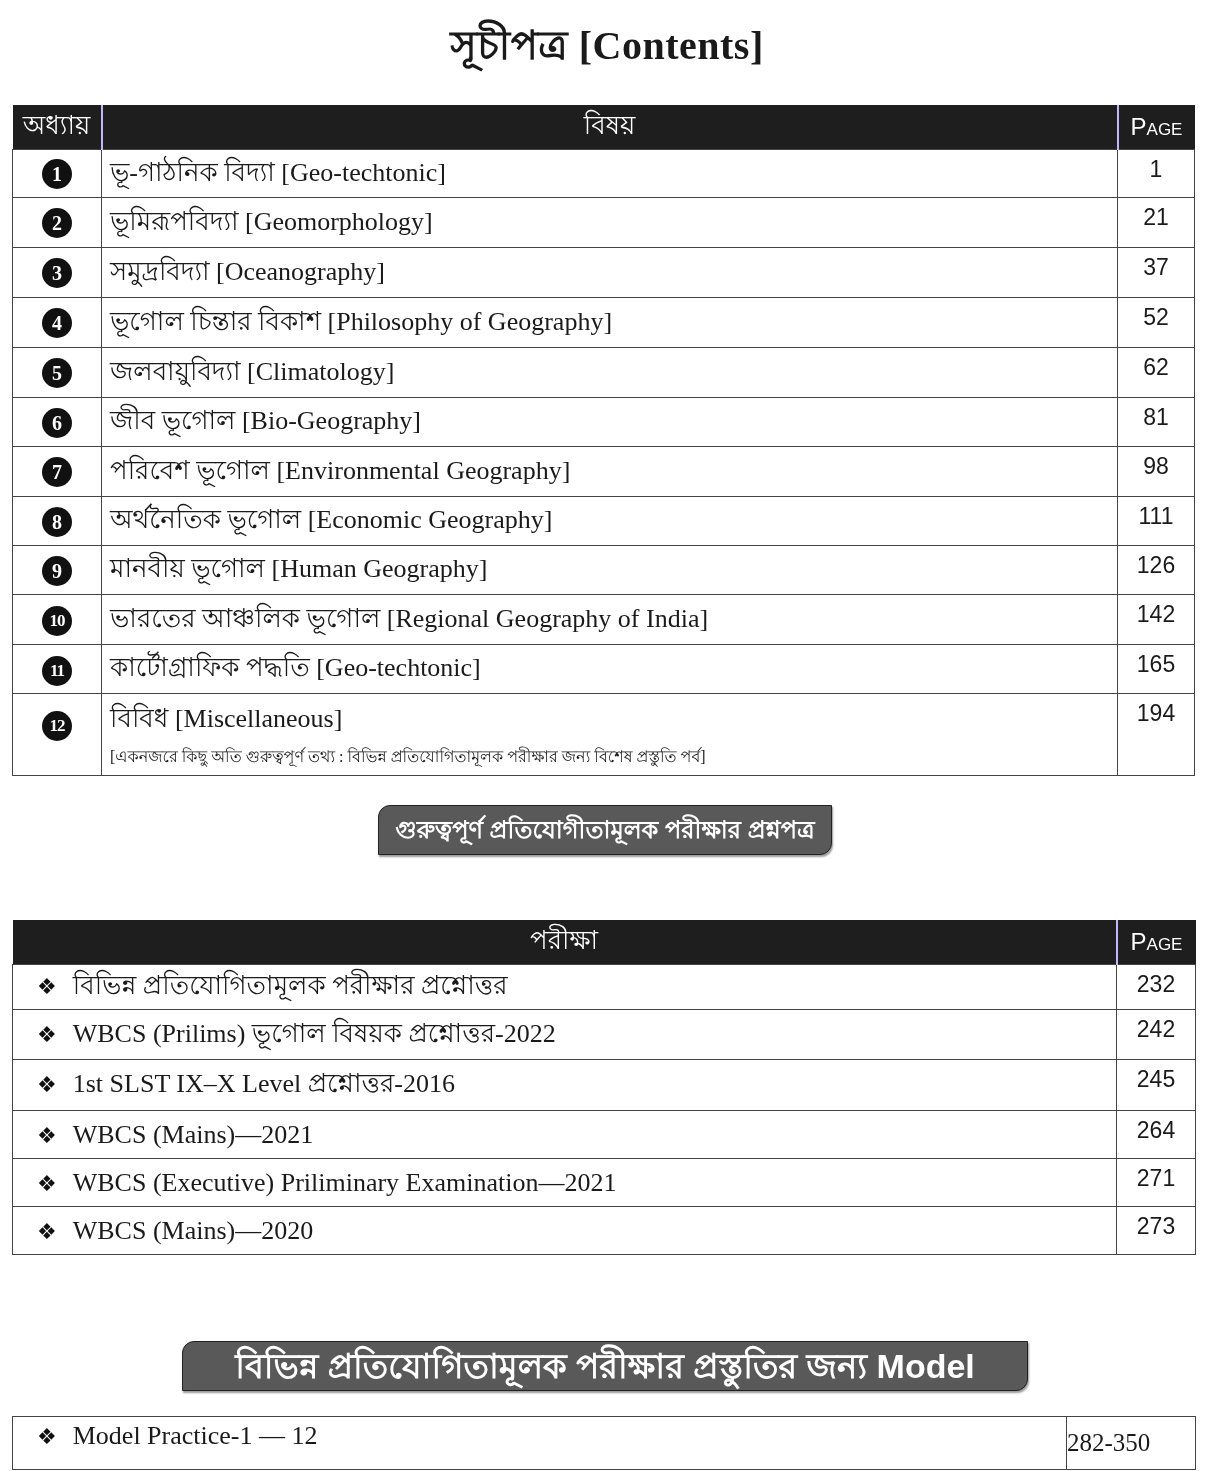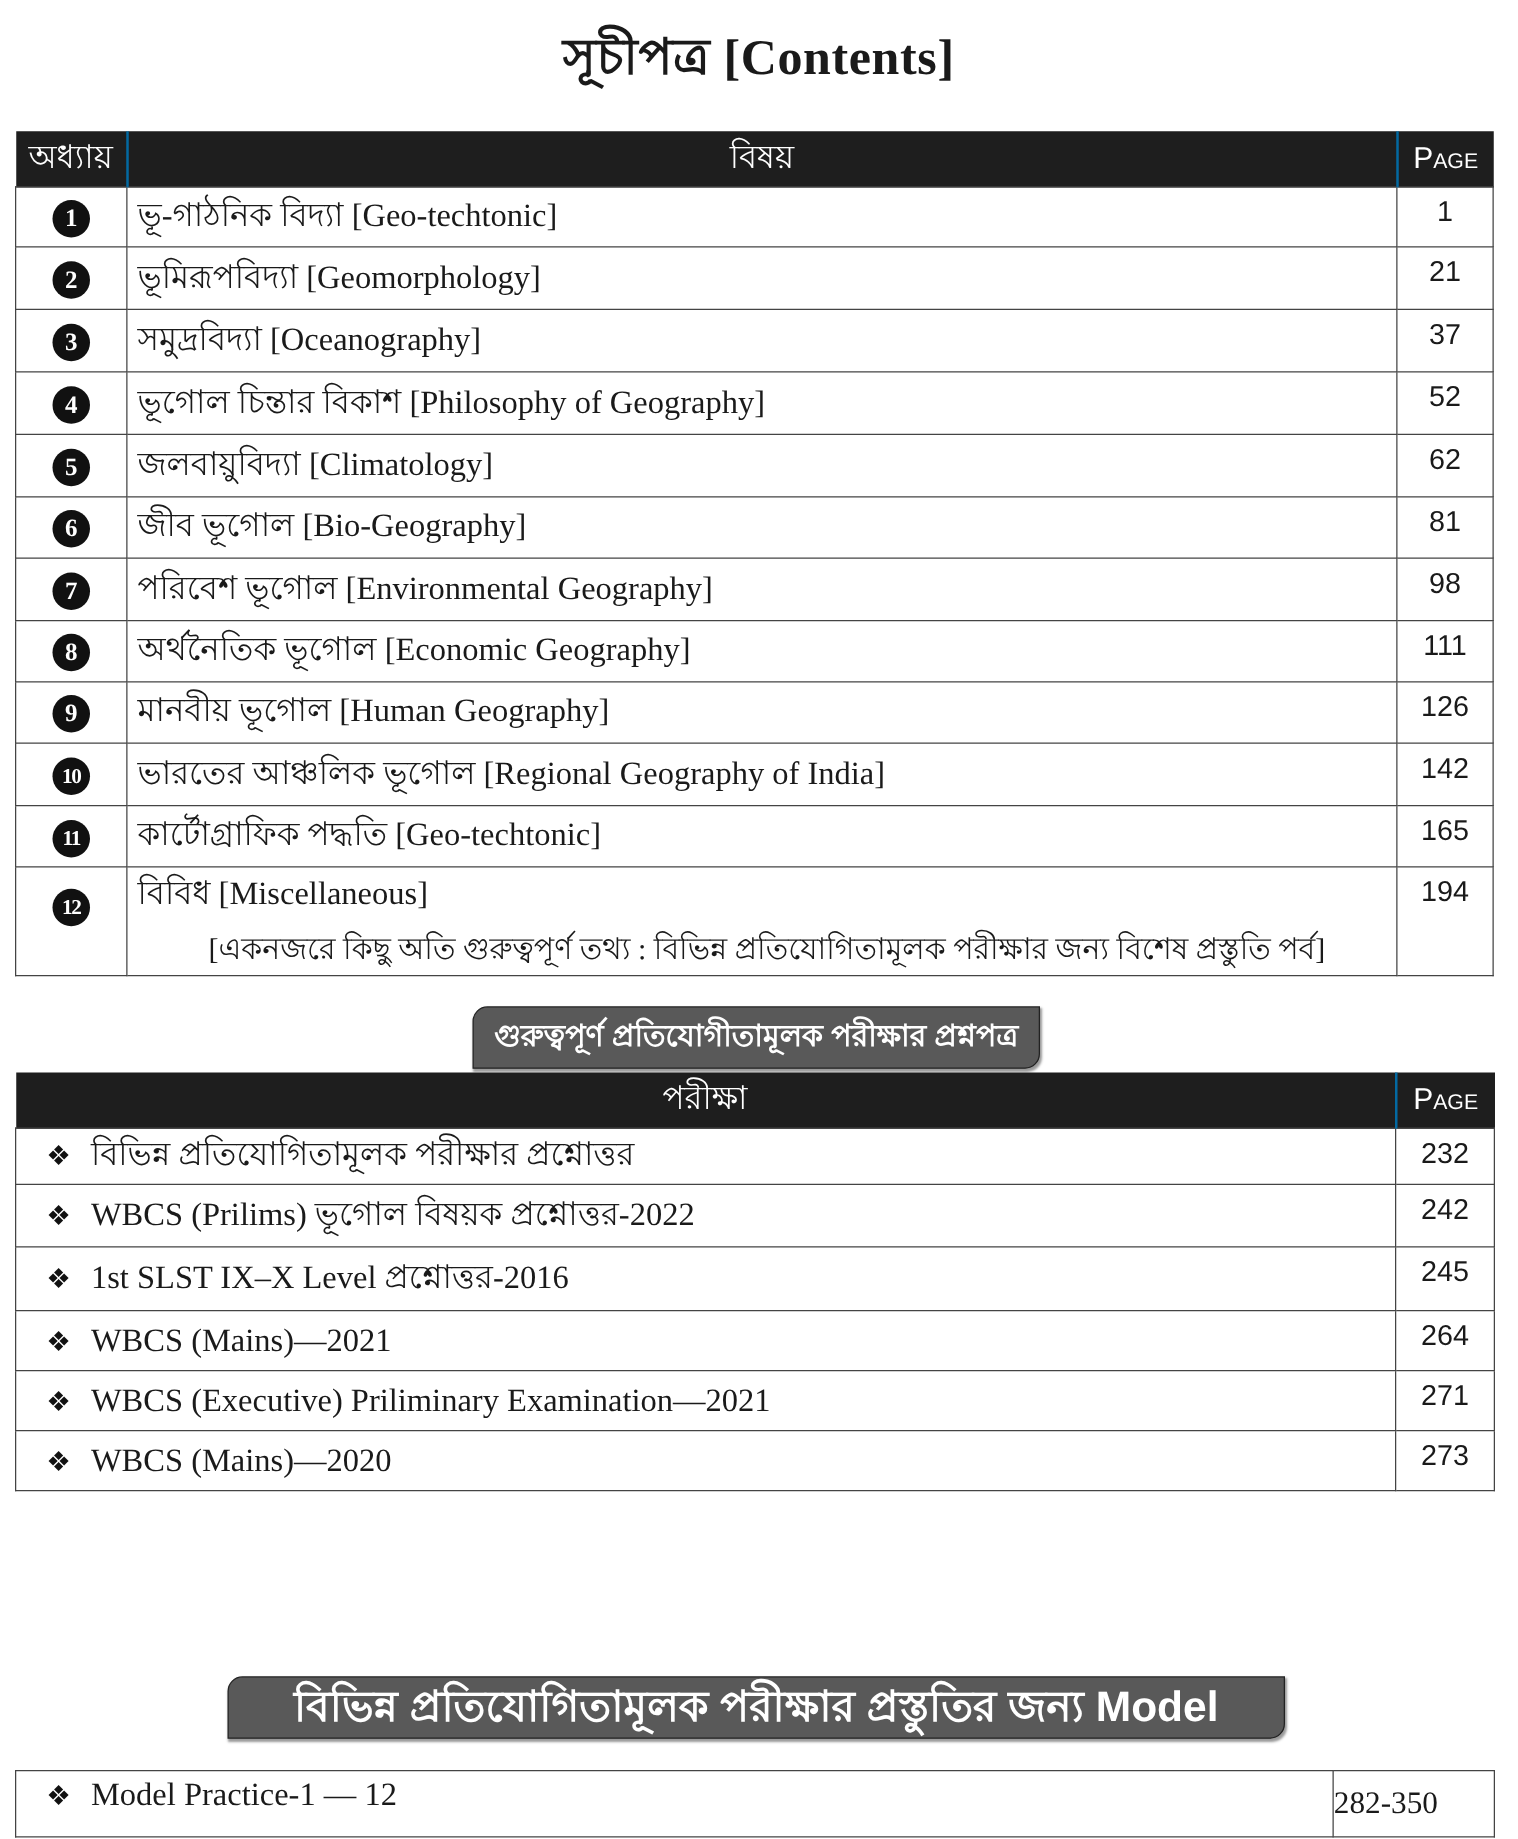--- a/index.html
+++ b/index.html
@@ -8,48 +8,48 @@
     font-family: "Liberation Serif", "DejaVu Serif", serif; color: #1a1a1a;
   }
   .title {
     position: absolute; left: 0; top: 14px; width: 1214px; text-align: center;
     font-size: 40px; font-weight: bold; letter-spacing: 0.5px;
   }
   table { border-collapse: collapse; position: absolute; }
   .toc { left: 12px; top: 105px; width: 1183px; border-radius: 16px; }
   .toc th, .exam th {
     background: #1e1e1e; color: #ffffff; font-weight: normal; height: 43px;
-    font-size: 26px; border-left: 2px solid #0369a1; padding: 0;
+    font-size: 26px; border-left: 2px solid #c4b5fd; padding: 0;
   }
   .toc th:first-child, .exam th:first-child { border-left: none; }
   .hdr-page { font-family: "Liberation Sans", sans-serif; font-weight: bold;
     font-variant: small-caps; font-size: 24px !important; }
   .toc td, .exam td, .mp td {
     border: 1.5px solid #444; font-size: 26px; vertical-align: middle; padding: 0;
   }
   .toc td.num { width: 88px; text-align: center; }
   .toc td.page, .exam td.page { width: 76px; text-align: center; vertical-align: top;
     font-family: "Liberation Sans", sans-serif; font-size: 23px; padding-top: 6px; }
   .toc td.subj { padding-left: 8px; }
   .badge {
     display: inline-block; width: 30px; height: 30px; border-radius: 50%;
     background: #111; color: #fff; font-weight: bold; font-size: 20px;
     line-height: 30px; text-align: center; font-family: "Liberation Serif", serif;
   }
   .badge.two { font-size: 17px; letter-spacing: -1px; }
-  .sub-note { font-size: 24px; display: block; margin-top: 2px; text-align: center; }
+  .sub-note { font-size: 16px; display: block; margin-top: 2px; }
   .ribbon {
     position: absolute; background: #595959; color: #ffffff; font-weight: bold;
     font-family: "Liberation Sans", sans-serif; text-align: center;
     border-radius: 12px 0 12px 0; border: 1.5px solid #222;
     box-shadow: 1px 2px 2px #999;
   }
   .r1 { left: 378px; top: 805px; width: 452px; height: 48px; line-height: 48px; font-size: 24px; }
   .r2 { left: 182px; top: 1341px; width: 844px; height: 48px; line-height: 48px; font-size: 34px; }
-  .exam { left: 12px; top: 858px; width: 1184px; }
+  .exam { left: 12px; top: 920px; width: 1184px; }
   .exam td.item { padding-left: 24px; }
   .diamond { font-family: "DejaVu Sans", sans-serif; font-size: 22px; margin-right: 16px; color: #111; }
   .mp { left: 12px; top: 1416px; width: 1184px; }
   .mp td { height: 48px; }
   .mp td.item { padding-left: 24px; vertical-align: top; padding-top: 4px; }
   .mp td.page { width: 128px; font-family: Liberation Serif, serif; font-size: 25px; }
 </style>
 </head>
 <body>
 

